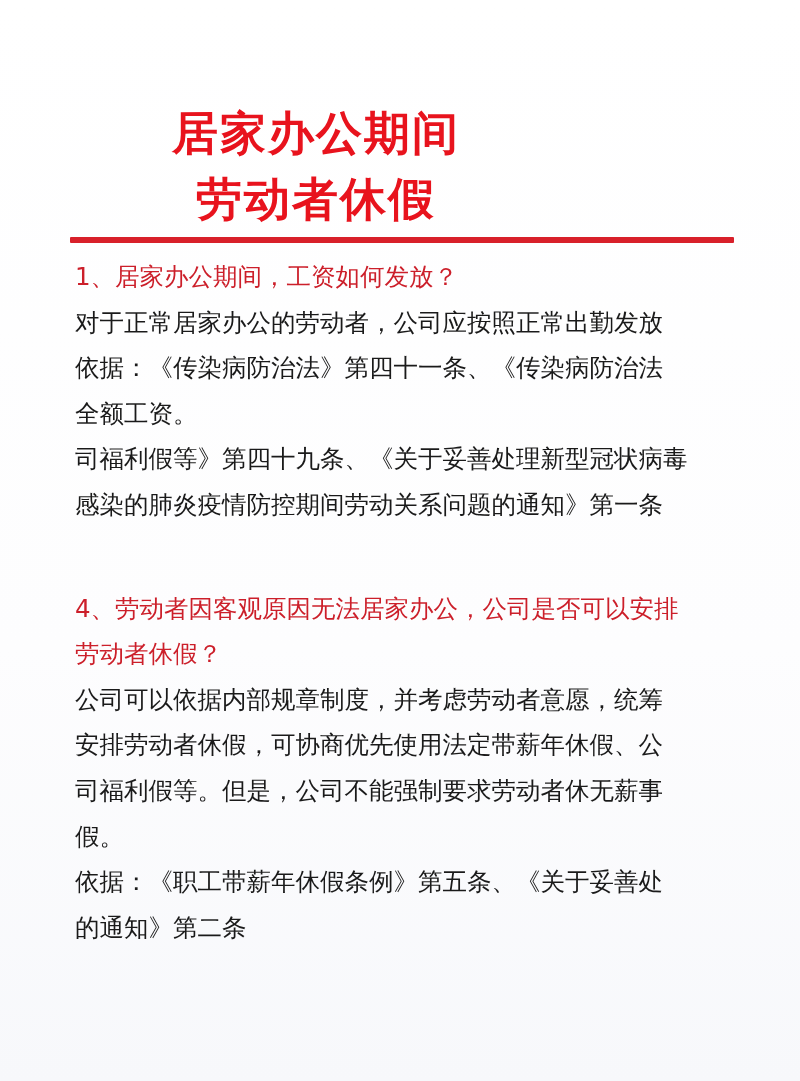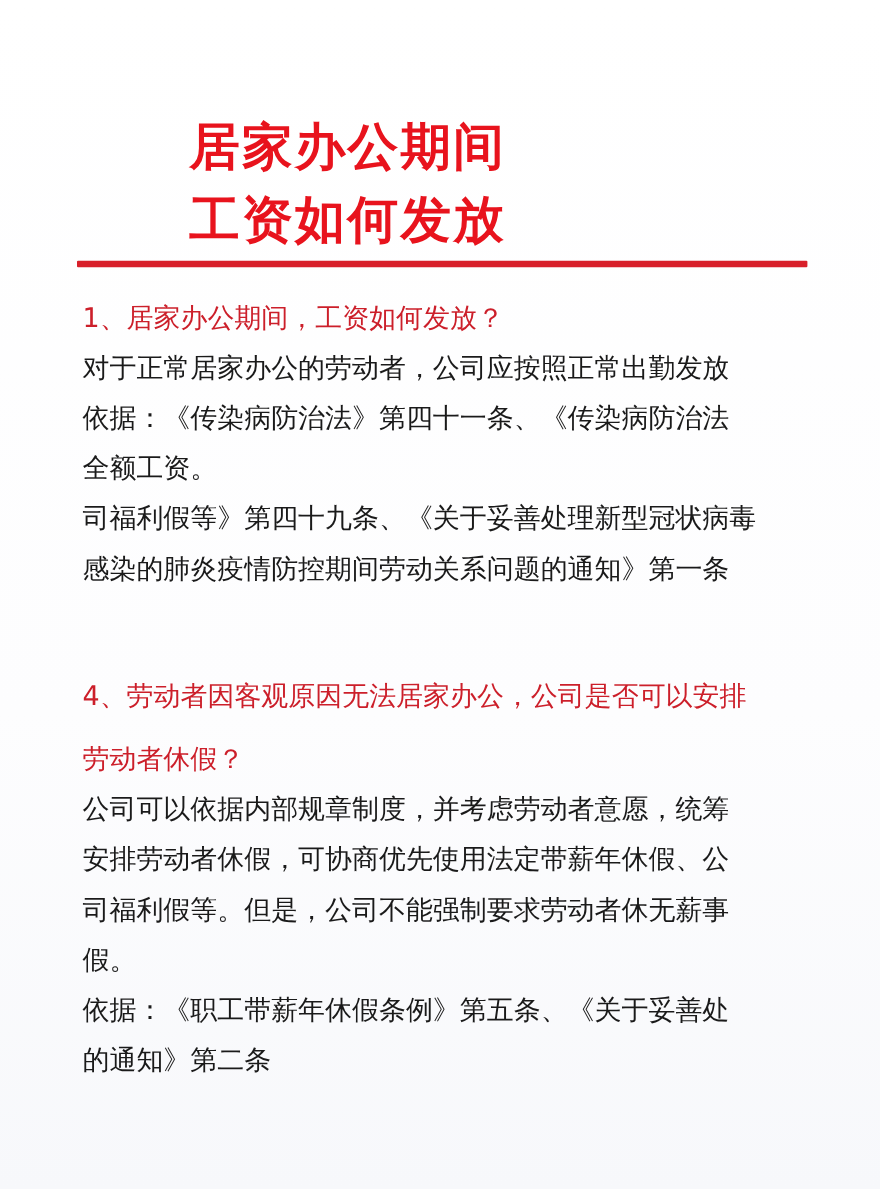--- a/index.html
+++ b/index.html
@@ -16,30 +16,30 @@
   }
   .title div { white-space: nowrap; }
   .divider {
     position: absolute; left: 70px; top: 237px; width: 664px; height: 6px;
     background: #d8202a; border-radius: 1px;
   }
   .content {
     position: absolute; left: 75px; top: 254px; width: 665px;
     font-size: 24.5px; line-height: 45.6px; color: #1a1a1a;
   }
-  .q { color: #cc1f2a; margin-top: 12px; }
+  .q { color: #cc1f2a; }
   .gap { height: 58px; }
   .line { white-space: nowrap; }
 </style>
 </head>
 <body>
 
 <div class="title">
   <div>居家办公期间</div>
-  <div>工资如何发放</div>
+  <div>劳动者休假</div>
 </div>
 
 <div class="divider"></div>
 
 <div class="content">
   <section>
     <div class="line q">1、居家办公期间，工资如何发放？</div>
     <div class="line">对于正常居家办公的劳动者，公司应按照正常出勤发放</div>
     <div class="line">依据：《传染病防治法》第四十一条、《传染病防治法</div>
     <div class="line">全额工资。</div>

